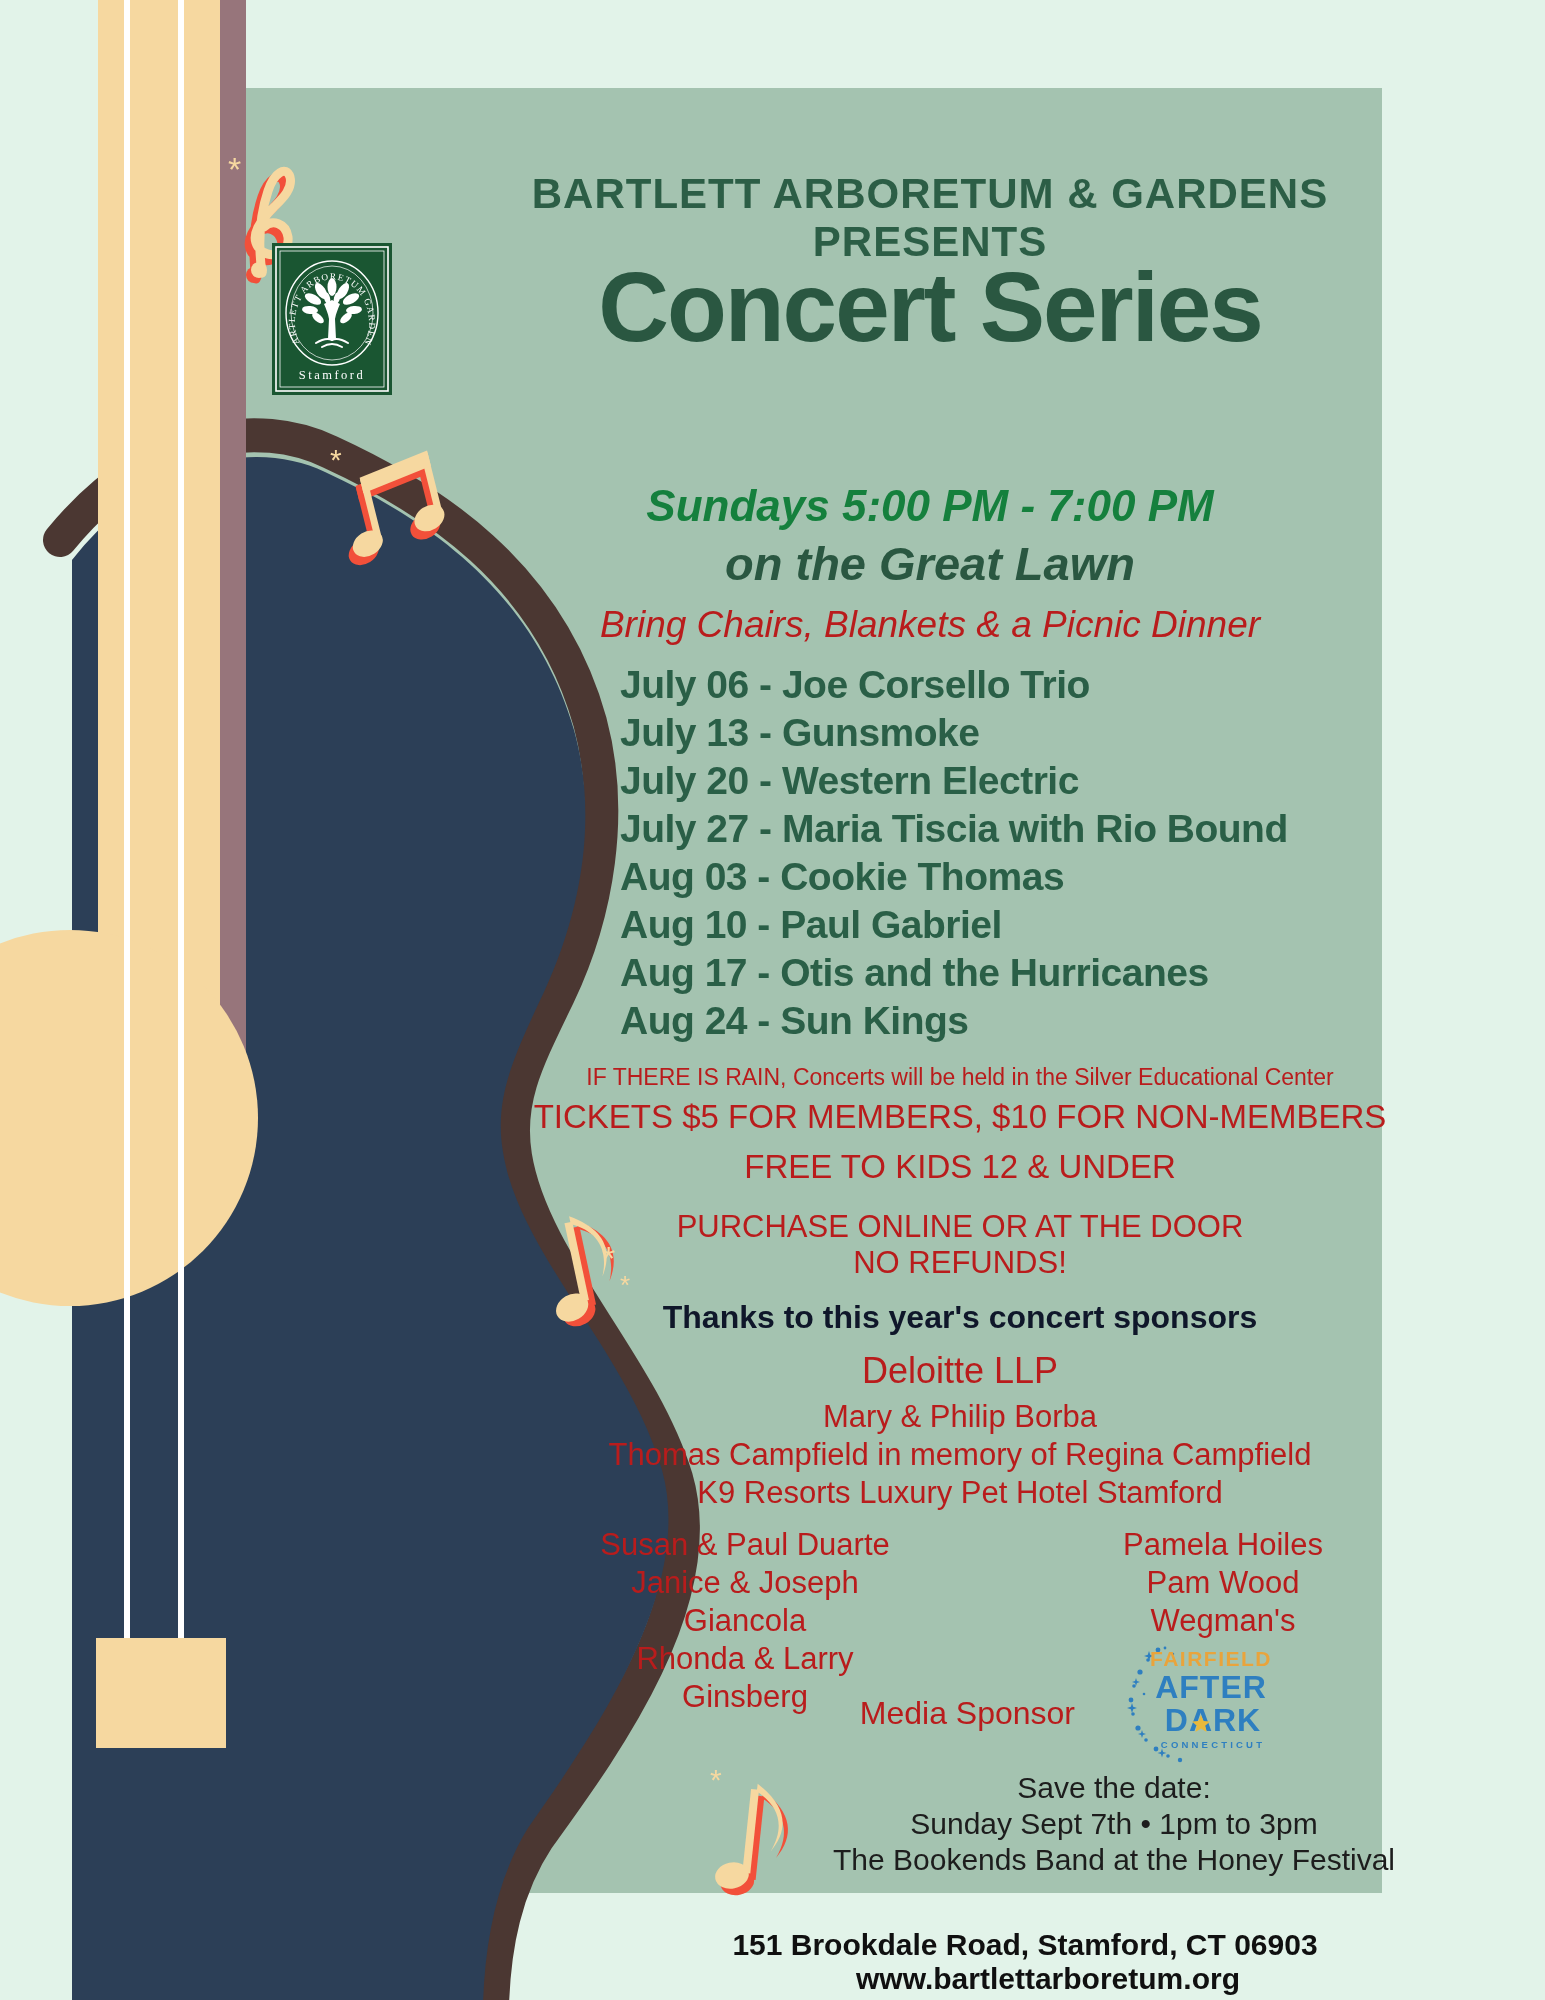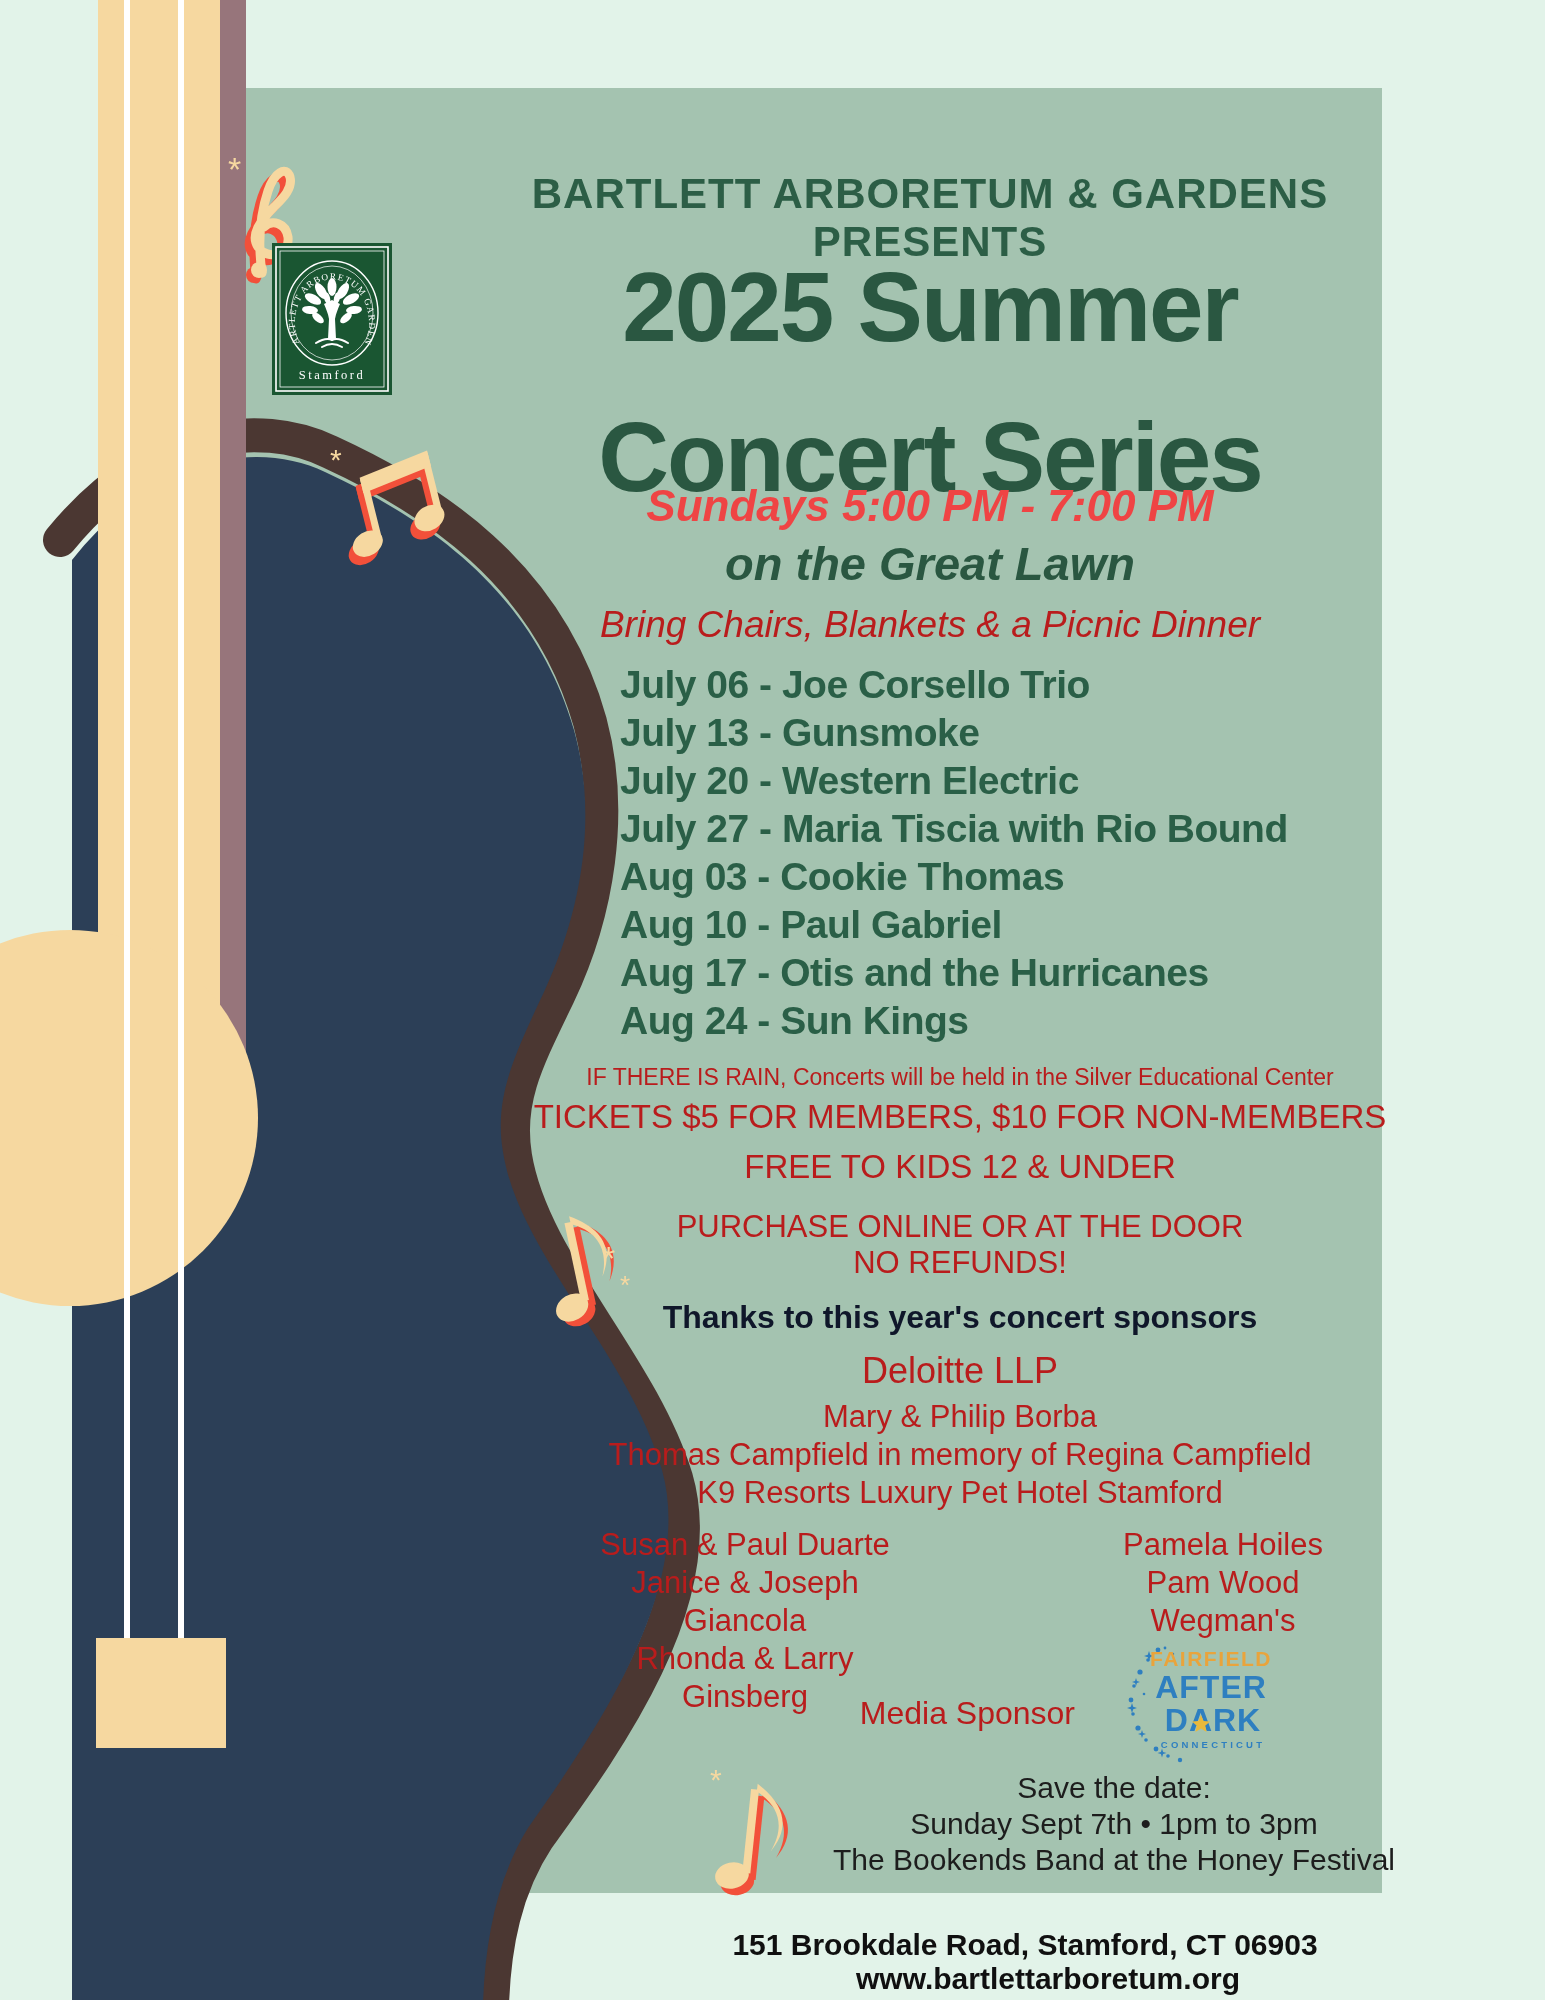--- a/index.html
+++ b/index.html
@@ -8,21 +8,21 @@
   .bg{position:absolute;inset:0;background:#e2f3e9;}
   .panel{position:absolute;left:246px;top:88px;width:1136px;height:1805px;
          background:#a4c3b0;z-index:1;}
   .layer{position:absolute;left:0;top:0;z-index:2;}
   .deco{position:absolute;z-index:3;}
   .txt{position:absolute;z-index:4;color:#b91c1c;}
   .center{text-align:center;}
   .presents{left:420px;top:170px;width:1020px;font-size:42px;font-weight:600;letter-spacing:1px;color:#2c5e46;}
   .title{left:400px;top:232px;width:1060px;font-size:98px;line-height:150px;font-weight:800;
          letter-spacing:-2px;color:#2a5741;}
-  .sundays{left:460px;top:481px;width:940px;font-size:44px;font-weight:600;font-style:italic;color:#ef4444;}
+  .sundays{left:460px;top:481px;width:940px;font-size:44px;font-weight:600;font-style:italic;color:#15803d;}
   .lawn{left:460px;top:536px;width:940px;font-size:47px;font-weight:800;font-style:italic;color:#2a5741;}
   .bring{left:460px;top:604px;width:940px;font-size:37px;font-weight:500;font-style:italic;}
   .dates{left:620px;top:661px;font-size:39px;font-weight:700;line-height:48px;letter-spacing:-0.5px;color:#2a5f47;}
   .rain{left:480px;top:1064px;width:960px;font-size:23px;font-weight:500;}
   .tickets{left:480px;top:1098px;width:960px;font-size:33px;font-weight:500;text-align:center;}
   .kids{left:480px;top:1148px;width:960px;font-size:33px;font-weight:500;}
   .purchase{left:480px;top:1209px;width:960px;font-size:31px;font-weight:500;line-height:36px;}
   .thanks{left:480px;top:1299px;width:960px;font-size:32px;font-weight:700;color:#0f172a;}
   .deloitte{left:480px;top:1350px;width:960px;font-size:36px;font-weight:500;}
   .sponsor-lines{left:480px;top:1398px;width:960px;font-size:31px;line-height:38px;font-weight:500;}
@@ -185,21 +185,20 @@
   <text x="93" y="30" text-anchor="middle" font-size="21" font-weight="700" letter-spacing="1.5" fill="#e9a43c">FAIRFIELD</text>
   <text x="93" y="62" text-anchor="middle" font-size="32" font-weight="900" letter-spacing="1" fill="#2e7fc0">AFTER</text>
   <text x="95" y="95" text-anchor="middle" font-size="32" font-weight="900" letter-spacing="1" fill="#2e7fc0">DARK</text>
   <path fill="#e9b93c" d="M83 79 L85.6 85 L92 85.6 L87.2 89.8 L88.6 96 L83 92.6 L77.4 96 L78.8 89.8 L74 85.6 L80.4 85 Z"></path>
   <text x="95" y="112" text-anchor="middle" font-size="9.5" font-weight="700" letter-spacing="3.2" fill="#2e7fc0">CONNECTICUT</text>
 </svg>
 
 <div class="txt presents center">BARTLETT ARBORETUM &amp; GARDENS PRESENTS</div>
 
 <div class="txt title center">
-  <div>2025 Summer</div>
   <div>Concert Series</div>
 </div>
 
 <div class="txt sundays center">Sundays 5:00 PM - 7:00 PM</div>
 <div class="txt lawn center">on the Great Lawn</div>
 <div class="txt bring center">Bring Chairs, Blankets &amp; a Picnic Dinner</div>
 
 <div class="txt dates">
     <div>July 06 - Joe Corsello Trio</div>
     <div>July 13 - Gunsmoke</div>

